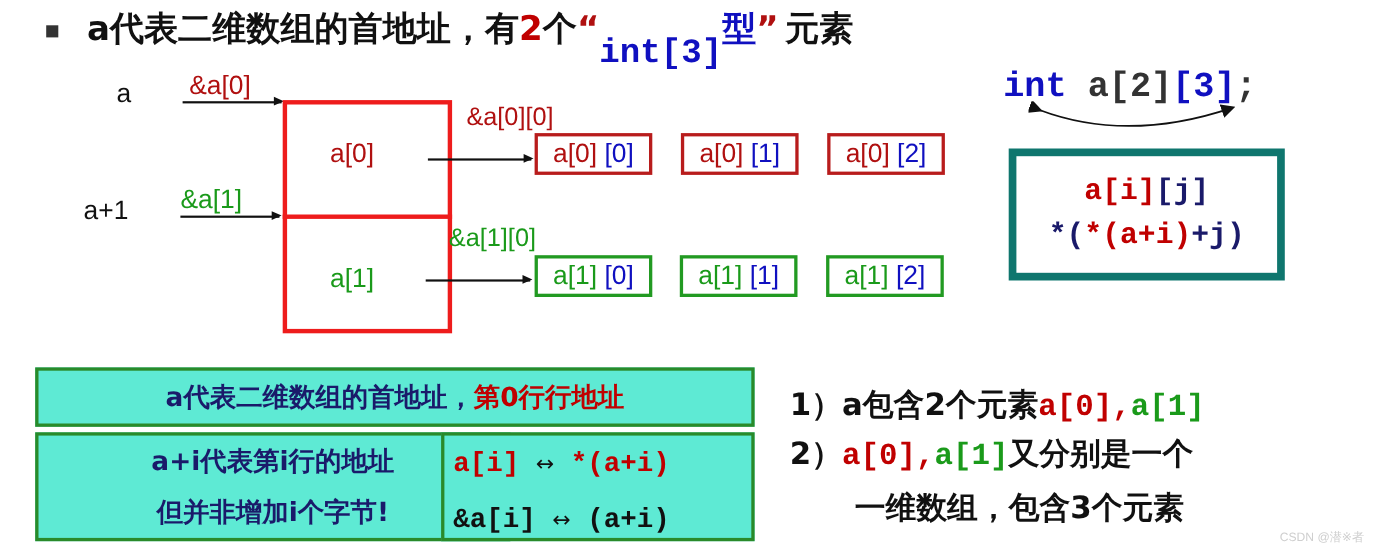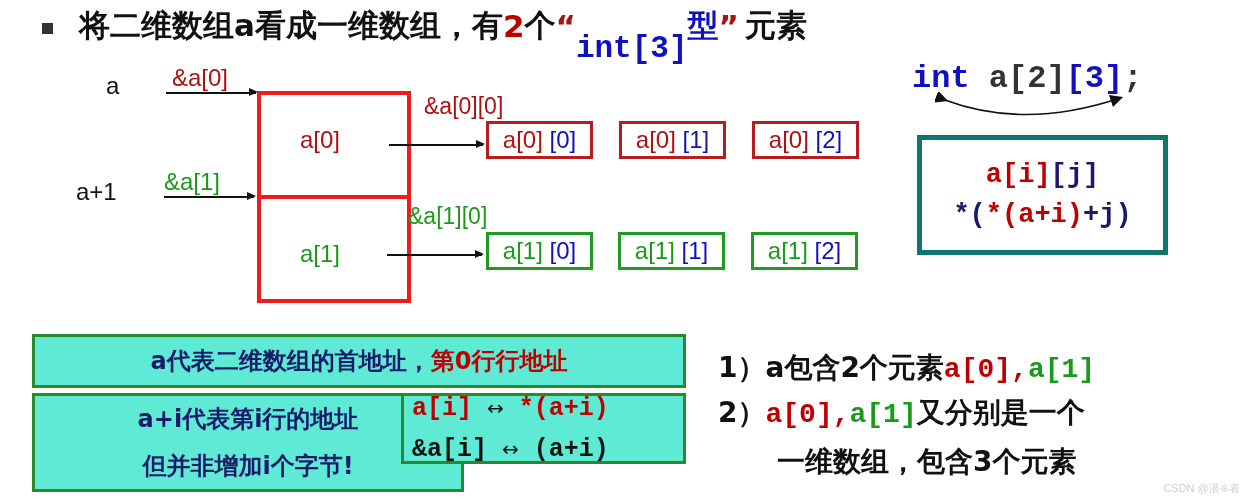--- a/index.html
+++ b/index.html
@@ -26,38 +26,38 @@
   .arrow-line { height: 1.5px; background: #111; }
   .arrow-line::after { content: ""; position: absolute; right: -2px; top: -4px; border-left: 9px solid #111; border-top: 4.5px solid transparent; border-bottom: 4.5px solid transparent; }
   #row-block { left: 257px; top: 91px; width: 146px; height: 204px; border: 4px solid #ee1c1c; }
   #row-divider { left: 257px; top: 195px; width: 154px; height: 4px; background: #ee1c1c; }
   .cell { height: 38px; border: 3px solid; box-sizing: border-box; font-size: 24px; display: flex; align-items: center; justify-content: center; white-space: nowrap; }
   .cell-r { border-color: #b81c1c; }
   .cell-g { border-color: #229a22; }
 
   
   #decl { left: 912px; top: 60px; font-size: 32px; white-space: nowrap; }
-  #formula-box { left: 917px; top: 135px; width: 251px; height: 120px; border: 5px solid #0f766e; box-sizing: border-box; display: flex; flex-direction: column; align-items: center; justify-content: center; font-size: 27px; line-height: 40px; }
+  #formula-box { left: 917px; top: 135px; width: 251px; height: 120px; border: 7px solid #0f766e; box-sizing: border-box; display: flex; flex-direction: column; align-items: center; justify-content: center; font-size: 27px; line-height: 40px; }
 
   
   .ybox { background: #5eead4; border: 3px solid #2a8a2a; box-sizing: border-box; }
   #box1 { left: 32px; top: 334px; width: 654px; height: 54px; font-size: 24px; font-weight: bold; display: flex; align-items: center; justify-content: center; white-space: nowrap; }
   #box2 { left: 32px; top: 393px; width: 432px; height: 99px; font-size: 24px; font-weight: bold; display: flex; flex-direction: column; align-items: center; justify-content: space-around; white-space: nowrap; }
-  #box3 { left: 401px; top: 393px; width: 285px; height: 71px; font-size: 25px; display: flex; flex-direction: column; justify-content: center; padding-left: 8px; line-height: 40px; white-space: nowrap; }
+  #box3 { left: 401px; top: 393px; width: 285px; height: 99px; font-size: 25px; display: flex; flex-direction: column; justify-content: space-between; padding-left: 8px; line-height: 50px; white-space: nowrap; }
 
   
   .note { font-size: 28px; font-weight: bold; white-space: nowrap; }
   #watermark { right: 8px; bottom: 4px; font-size: 11px; color: #cfcfcf; }
 </style>
 </head>
 <body>
 
 <div id="title" class="abs black">
   <span id="bullet"></span>
-  <span>将二维数组a看成一维数组，有</span>
+  <span>a代表二维数组的首地址，有</span>
   <span class="red">2</span>
   <span>个</span>
   <span class="dred">“</span>
   <span class="code blue">int[3]</span>
   <span class="blue">型</span>
   <span class="dred">”</span>
   <span style="margin-left:6px">元素</span>
 </div>
 
 <div class="abs lbl sans black" style="left:106px; top:72px;">a</div>

